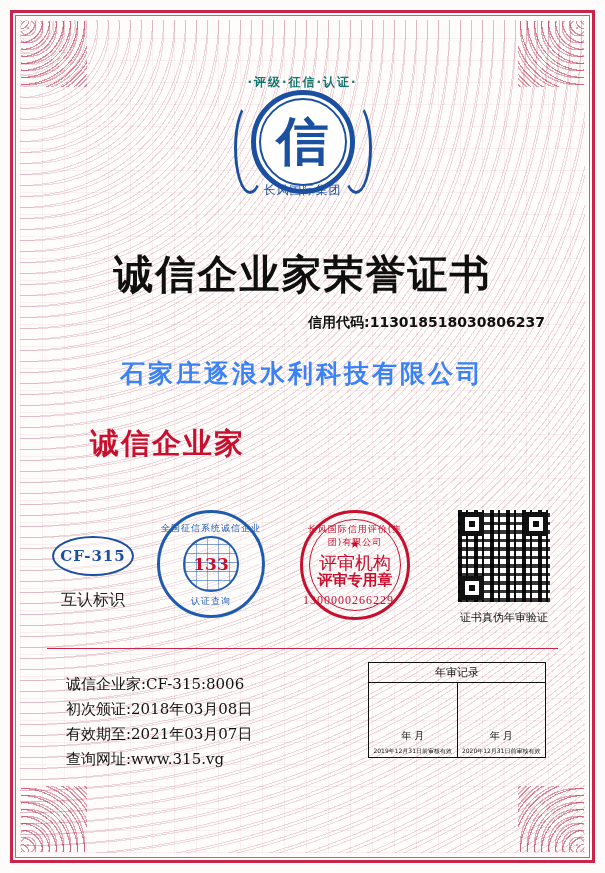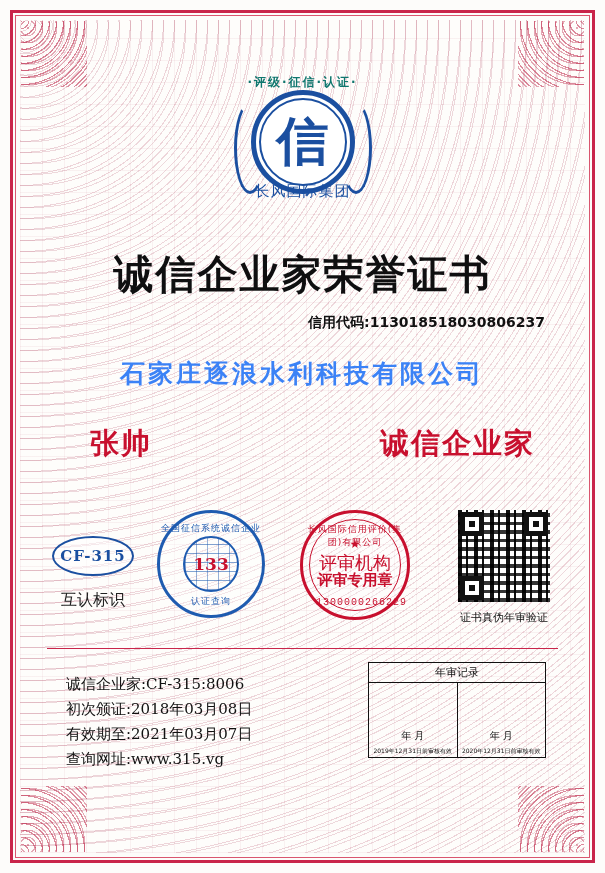--- a/index.html
+++ b/index.html
@@ -130,21 +130,21 @@
     letter-spacing: 2px;
     font-family: "DejaVu Sans", sans-serif;
     font-weight: bold;
   }
   .emblem .bottom-text {
     position: absolute;
     left: 0; right: 0;
     top: 110px;
     text-align: center;
     color: #1b4fa0;
-    font-size: 15px;
+    font-size: 12px;
     letter-spacing: 1px;
     font-family: "DejaVu Sans", sans-serif;
   }
   .emblem .laurel-l, .emblem .laurel-r {
     position: absolute;
     top: 30px;
     width: 26px;
     height: 86px;
     border: 3px solid #1b4fa0;
     border-radius: 50%;
@@ -343,24 +343,24 @@
     top: 58px;
     text-align: center;
     font-size: 15px;
     font-weight: bold;
     font-family: "DejaVu Sans", sans-serif;
   }
   .seal-red .bottom-arc {
     position: absolute;
     left: 0; right: 0;
     bottom: 9px;
-    text-align: right;
-    font-size: 10px;
+    text-align: left;
+    font-size: 12px;
     letter-spacing: 1px;
-    font-family: Liberation Mono, monospace;
+    font-family: Liberation Serif, serif;
   }
   .seal-red .star {
     position: absolute;
     left: 50%;
     top: 24px;
     transform: translateX(-50%);
     font-size: 12px;
   }
 
   
@@ -504,21 +504,20 @@
       </div>
     </div>
 
     <div class="main-title">诚信企业家荣誉证书</div>
 
     <div class="credit-code">信用代码:113018518030806237</div>
 
     <div class="company-name">石家庄逐浪水利科技有限公司</div>
 
     <div class="person-row">
-      <div class="person-name">张帅</div>
       <div class="person-honor">诚信企业家</div>
     </div>
 
     <div class="seal-row">
 
       <div class="cf-mark">CF-315</div>
       <div class="cf-caption">互认标识</div>
 
       <div class="seal-blue">
         <div class="arc-text">全国征信系统诚信企业</div>

